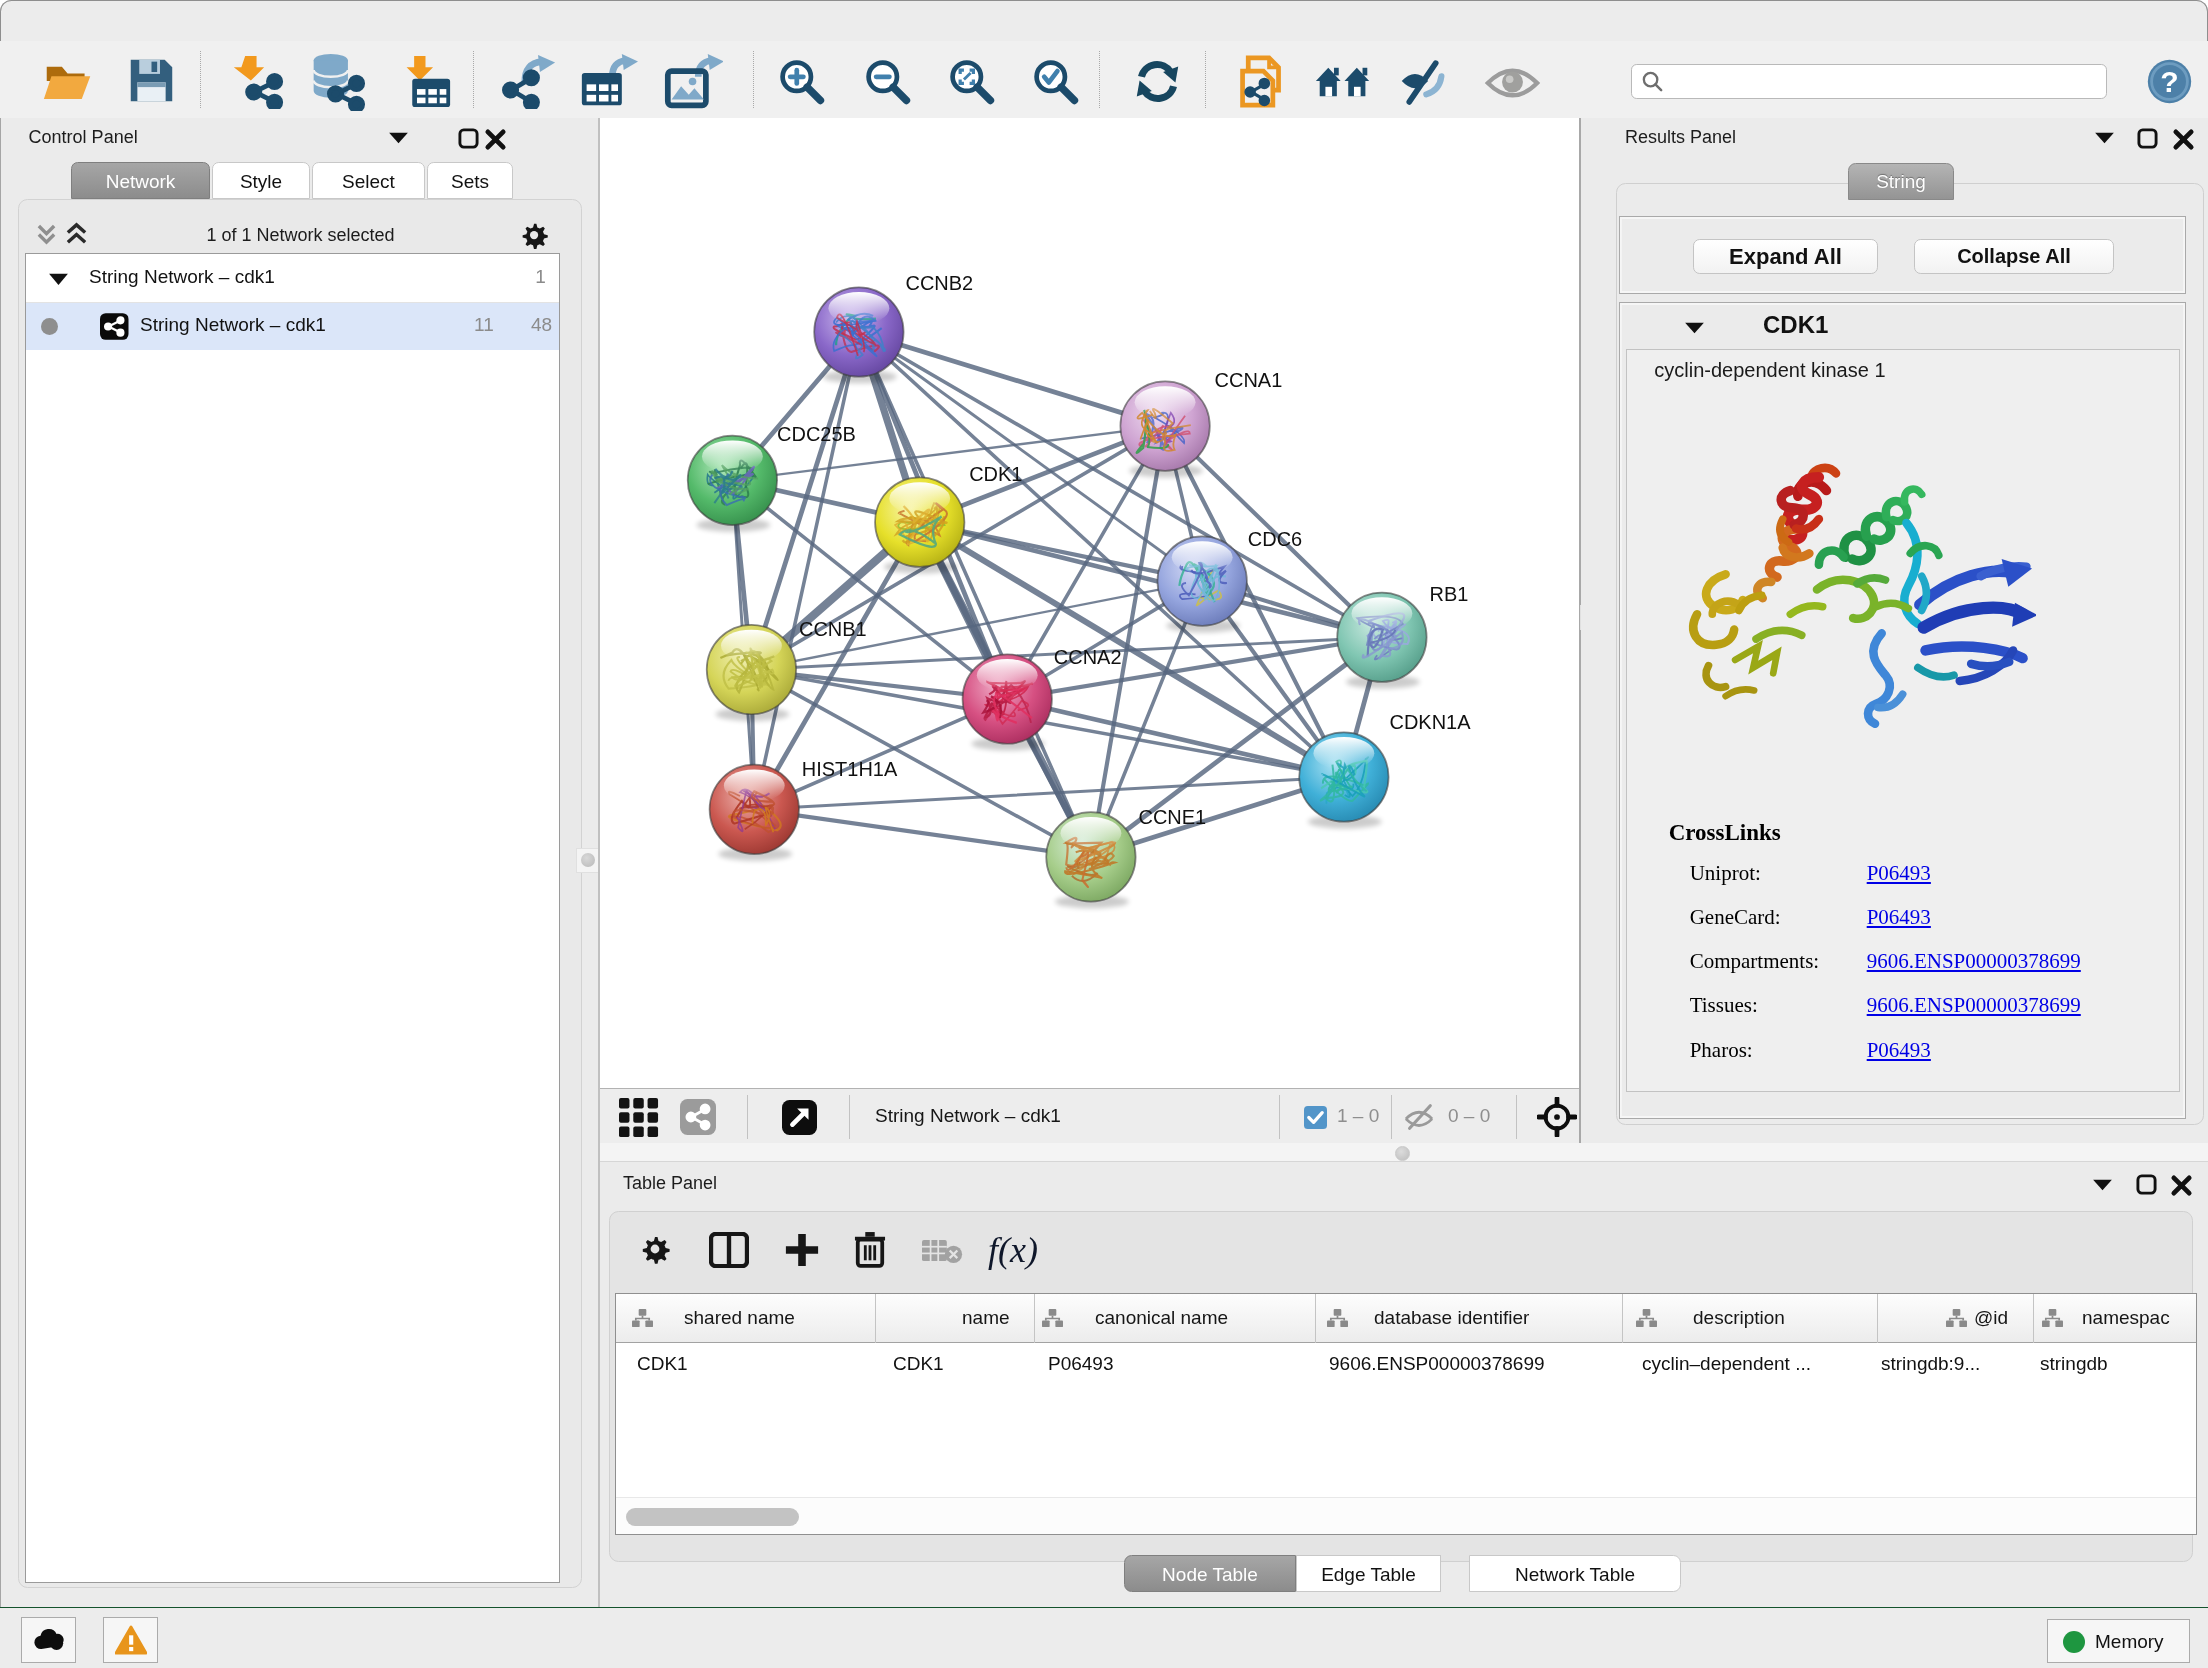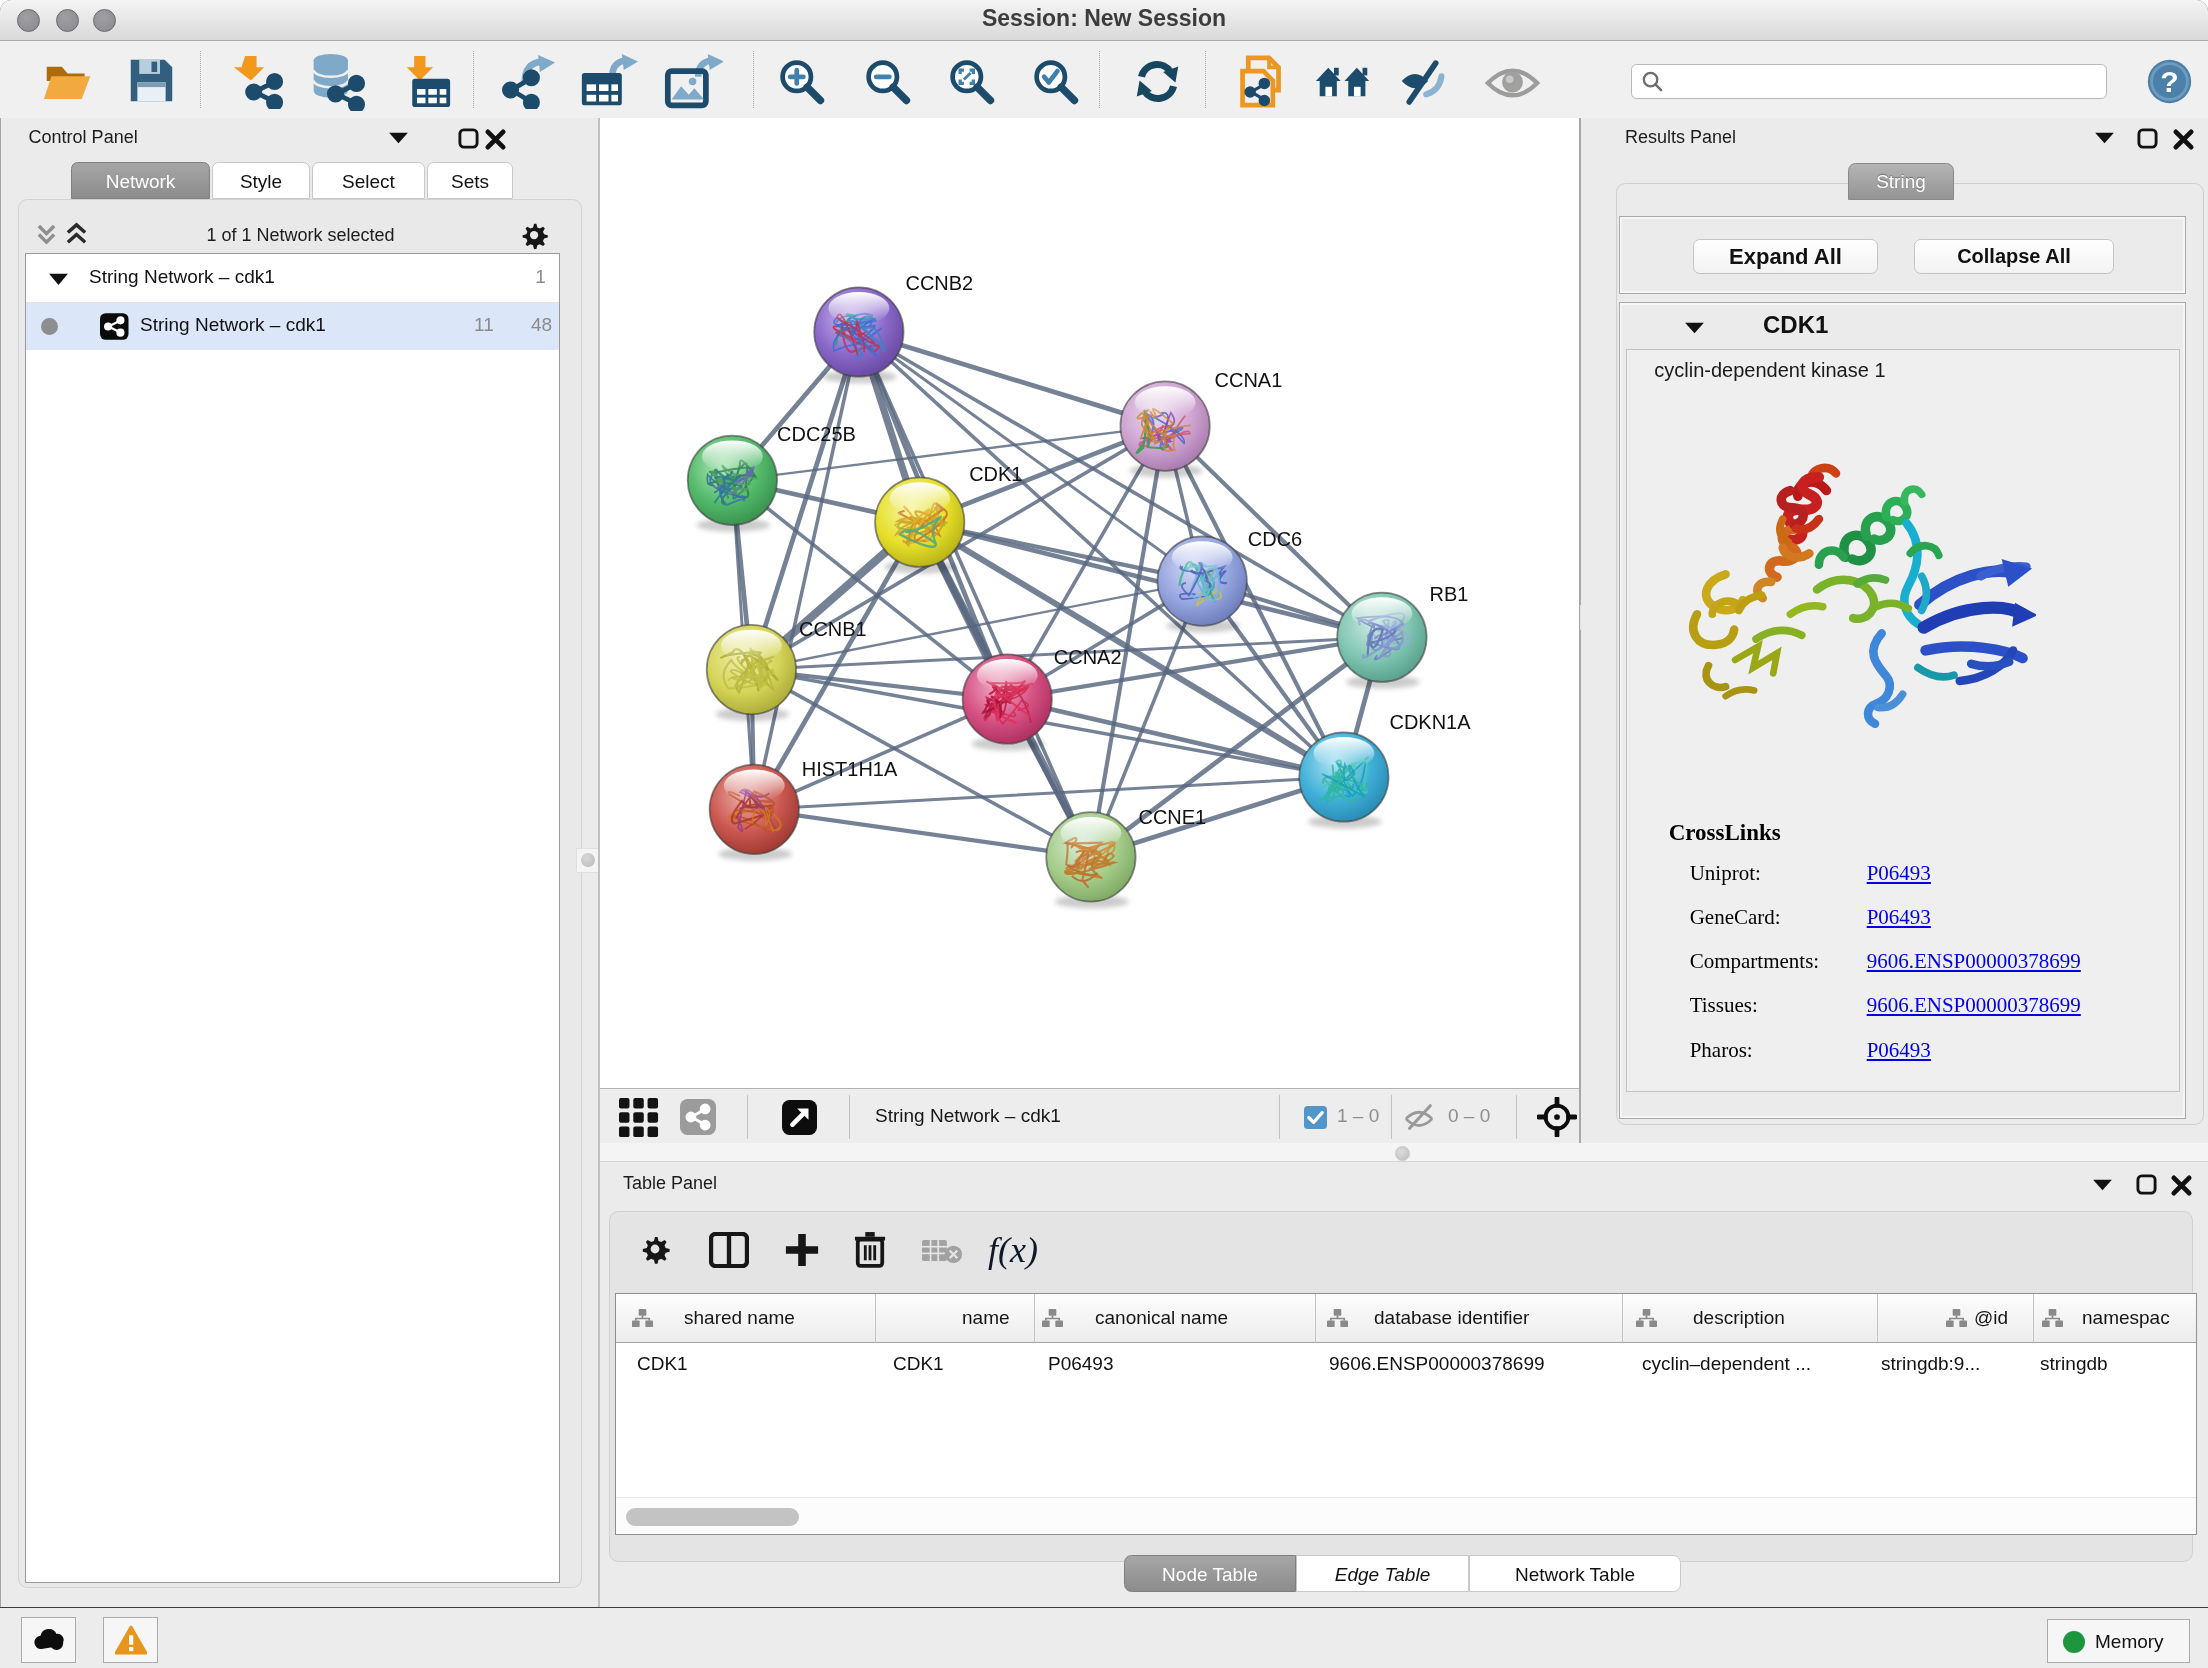--- a/index.html
+++ b/index.html
@@ -26,26 +26,20 @@
   .ptitle{font-size:18px;color:#1c1c1c;}
   .tabw{position:absolute;box-sizing:border-box;background:#ffffff;border:1px solid #c8c8c8;color:#111;text-align:center;}
   .tabsel{background:linear-gradient(#a6a6a6,#8c8c8c);color:#fff;border:1px solid #7f7f7f;}
   .btn{position:absolute;box-sizing:border-box;background:linear-gradient(#ffffff,#f2f2f2);border:1px solid #c4c4c4;border-radius:7.6px;text-align:center;color:#111;}
   a.lnk{color:#0000e6;text-decoration:underline;}
 </style>
 </head>
 <body>
 <div id="win">
 
-  <div id="titlebar">
-    <div class="tl" style="left:17px;"></div>
-    <div class="tl" style="left:56px;"></div>
-    <div class="tl" style="left:93px;"></div>
-    <div id="title">Session: New Session</div>
-  </div>
 
   <div id="toolbar">
 
     <div class="tsep" style="left:200px;"></div>
     <div class="tsep" style="left:473px;"></div>
     <div class="tsep" style="left:753px;"></div>
     <div class="tsep" style="left:1099px;"></div>
     <div class="tsep" style="left:1205px;"></div>
 
     <svg class="abs" style="left:42px;top:16px;" width="53" height="48" viewBox="0 0 56 50">
@@ -866,21 +860,21 @@
       <div style="position:absolute;left:1026px;top:59px;font-size:19px;color:#111;">cyclin–dependent ...</div>
       <div style="position:absolute;left:1265px;top:59px;font-size:19px;color:#111;">stringdb:9...</div>
       <div style="position:absolute;left:1424px;top:59px;font-size:19px;color:#111;">stringdb</div>
 
       <div style="position:absolute;left:0;top:203px;width:100%;height:37px;background:#fcfcfc;border-top:1px solid #e8e8e8;box-sizing:border-box;">
         <div style="position:absolute;left:9.5px;top:9.5px;width:173px;height:18px;border-radius:9.5px;background:#c3c3c3;"></div>
       </div>
     </div>
 
     <div class="tabw tabsel" style="left:524px;top:393px;width:172px;height:37px;border-radius:7.6px 0 0 7.6px;font-size:19px;line-height:37px;">Node Table</div>
-    <div class="tabw" style="left:696px;top:393px;width:173px;height:37px;font-size:19px;line-height:37px;font-style:italic;">Edge Table</div>
+    <div class="tabw" style="left:696px;top:393px;width:145px;height:37px;font-size:19px;line-height:37px;">Edge Table</div>
     <div class="tabw" style="left:869px;top:393px;width:212px;height:37px;border-radius:0 7.6px 7.6px 0;font-size:19px;line-height:37px;">Network Table</div>
   </div>
 
   <div id="statusbar">
     <div style="position:absolute;left:21px;top:8.6px;width:55px;height:46px;background:#f6f6f6;border:1px solid #ababab;box-sizing:border-box;">
       <svg class="abs" style="left:9.5px;top:10.5px;" width="34" height="25" viewBox="0 0 36 26">
         <path d="M10 22 a7 7 0 0 1 -1 -14 a9 9 0 0 1 17 -2 a6.5 6.5 0 0 1 2 13 Z" fill="#0d0d0d"></path>
         <circle cx="26" cy="16" r="7" fill="#0d0d0d"></circle>
       </svg>
     </div>

